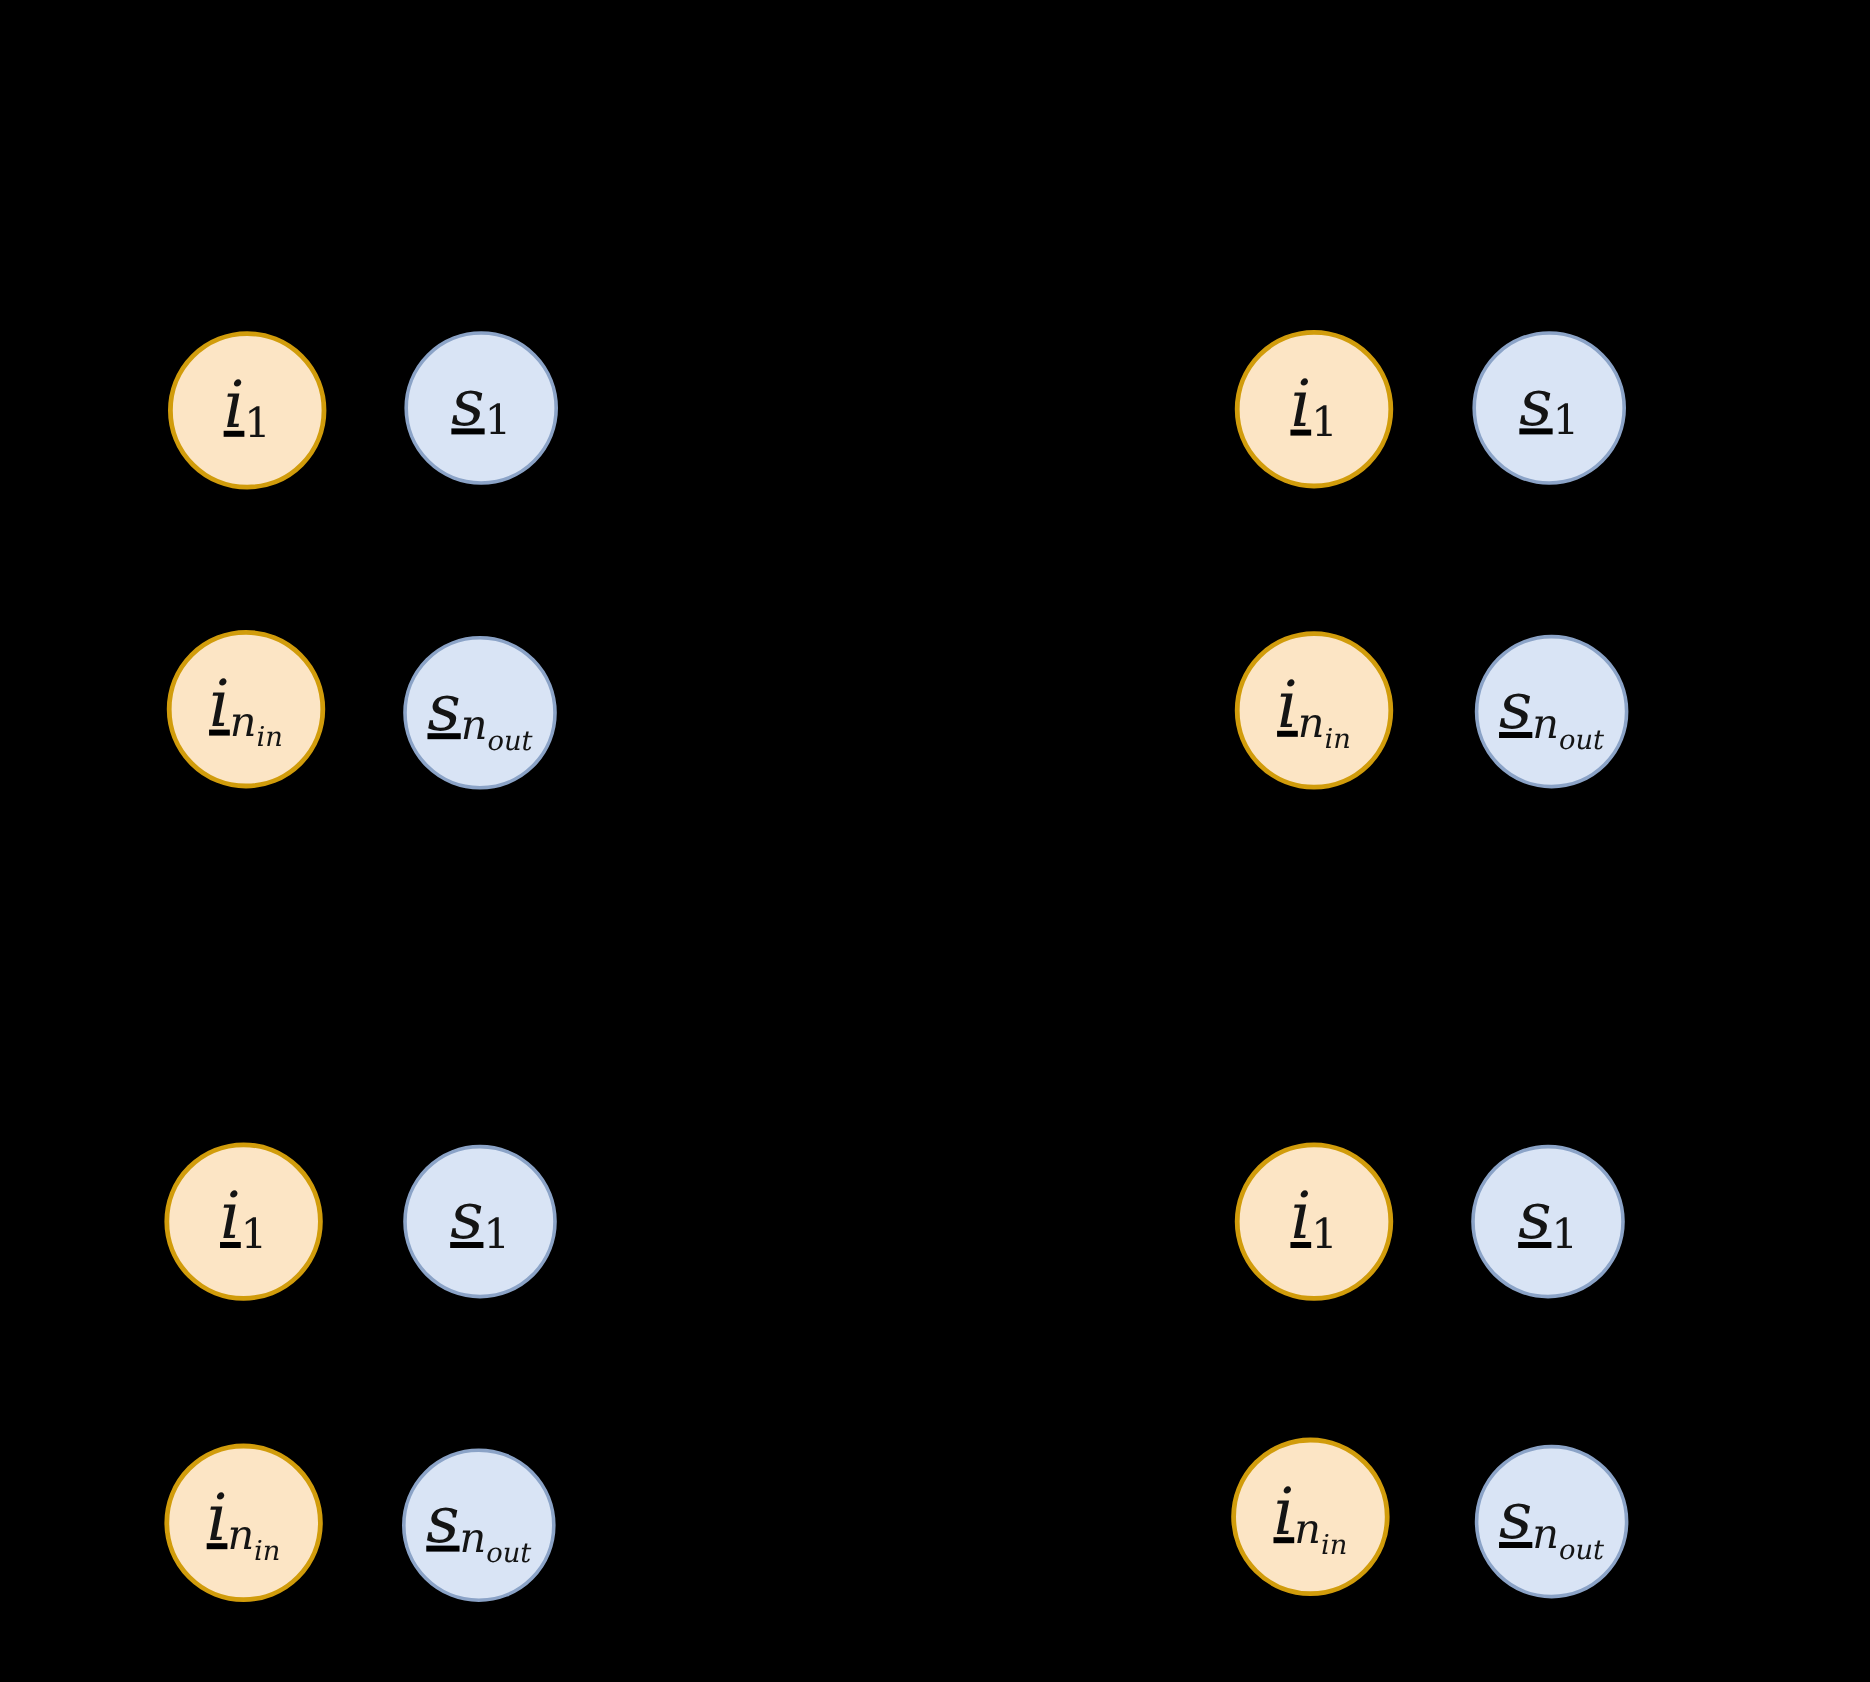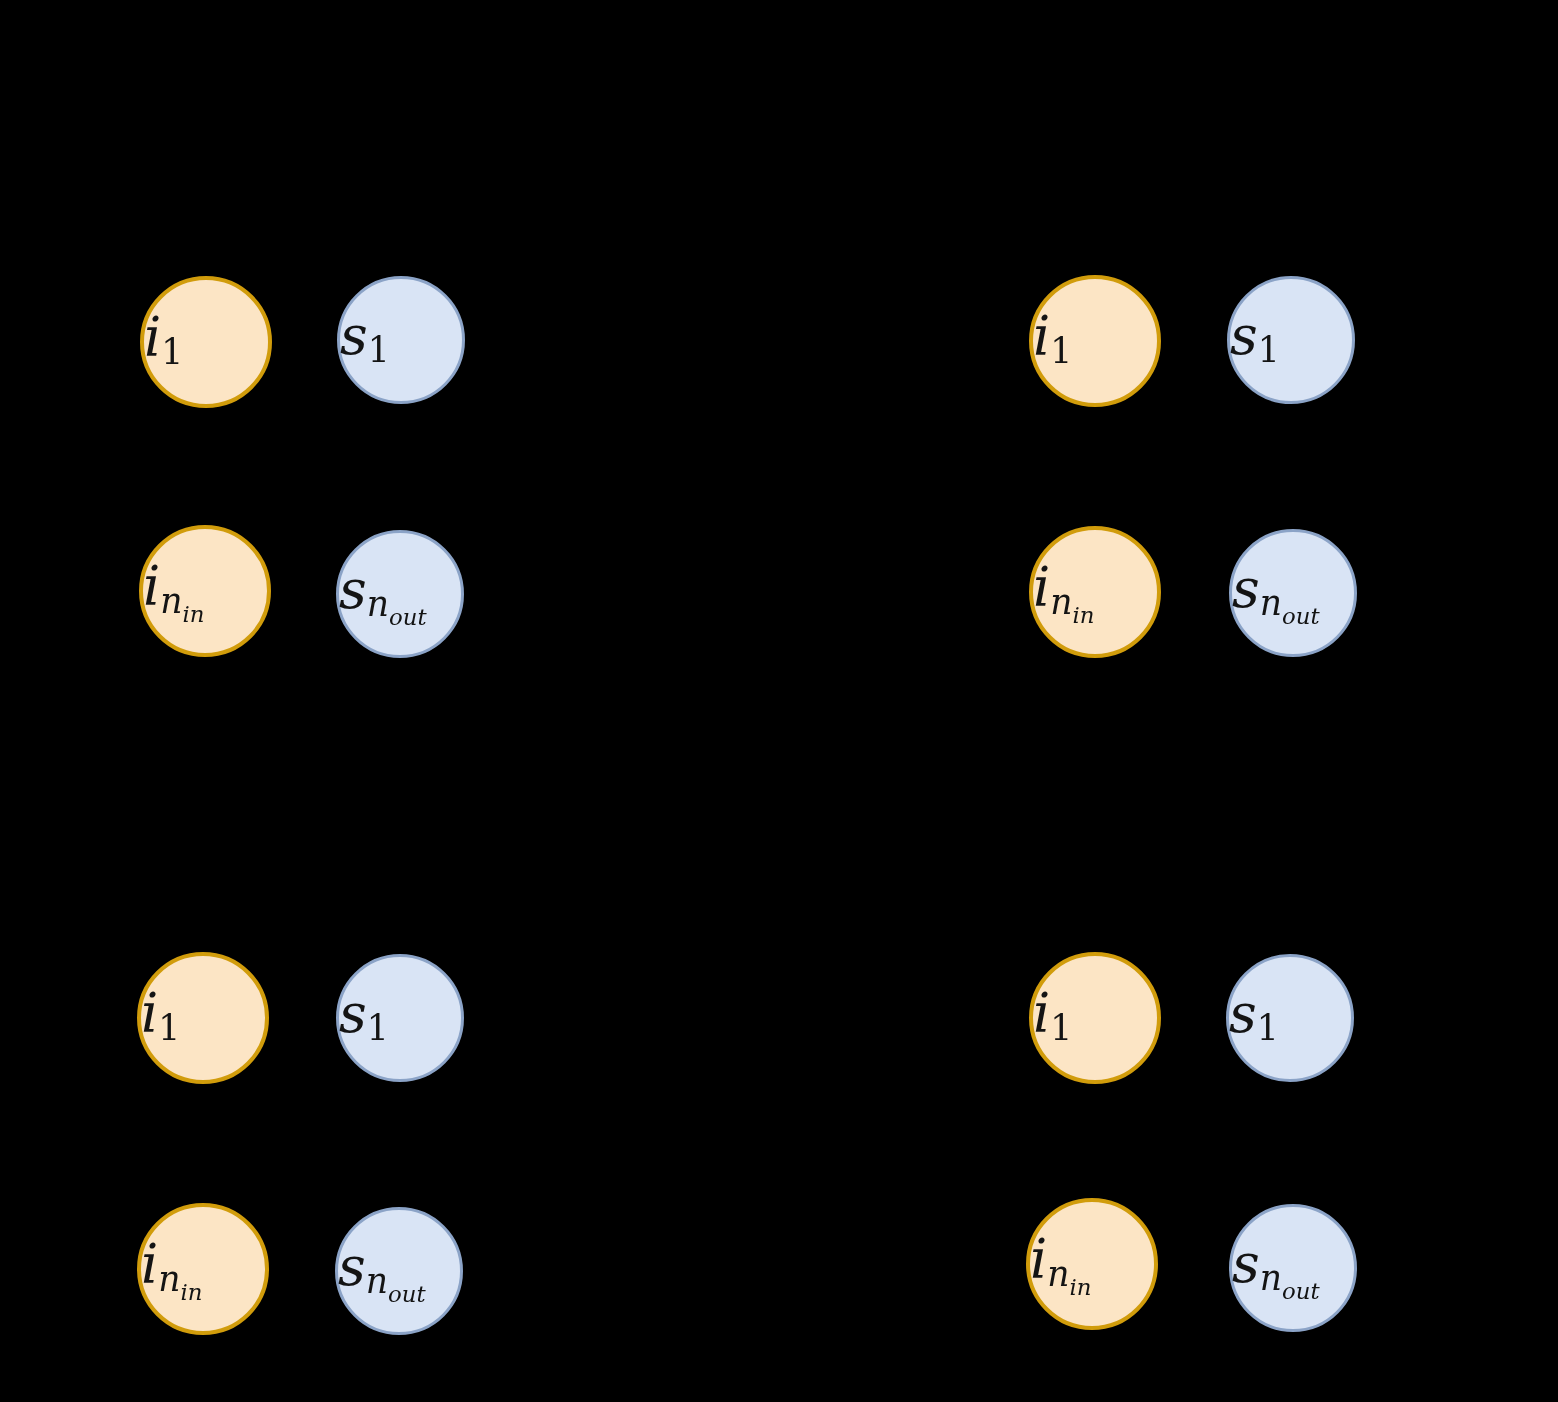--- a/index.html
+++ b/index.html
@@ -22,20 +22,22 @@
     pointer-events: none;
   }
   .node {
     position: absolute;
     left: var(--x); top: var(--y);
     width: var(--d); height: var(--d);
     border-radius: 50%;
     box-sizing: border-box;
     display: flex;
     align-items: center;
+    justify-content: center;
+    text-decoration: underline;
   }
   .node.input {
     background: var(--input-fill, #FCE5C5);
     border: 4px solid var(--input-stroke, #D19C0B);
   }
   .node.output {
     background: var(--output-fill, #D9E4F5);
     border: 3.5px solid var(--output-stroke, #8BA3C7);
   }
   .lbl {

